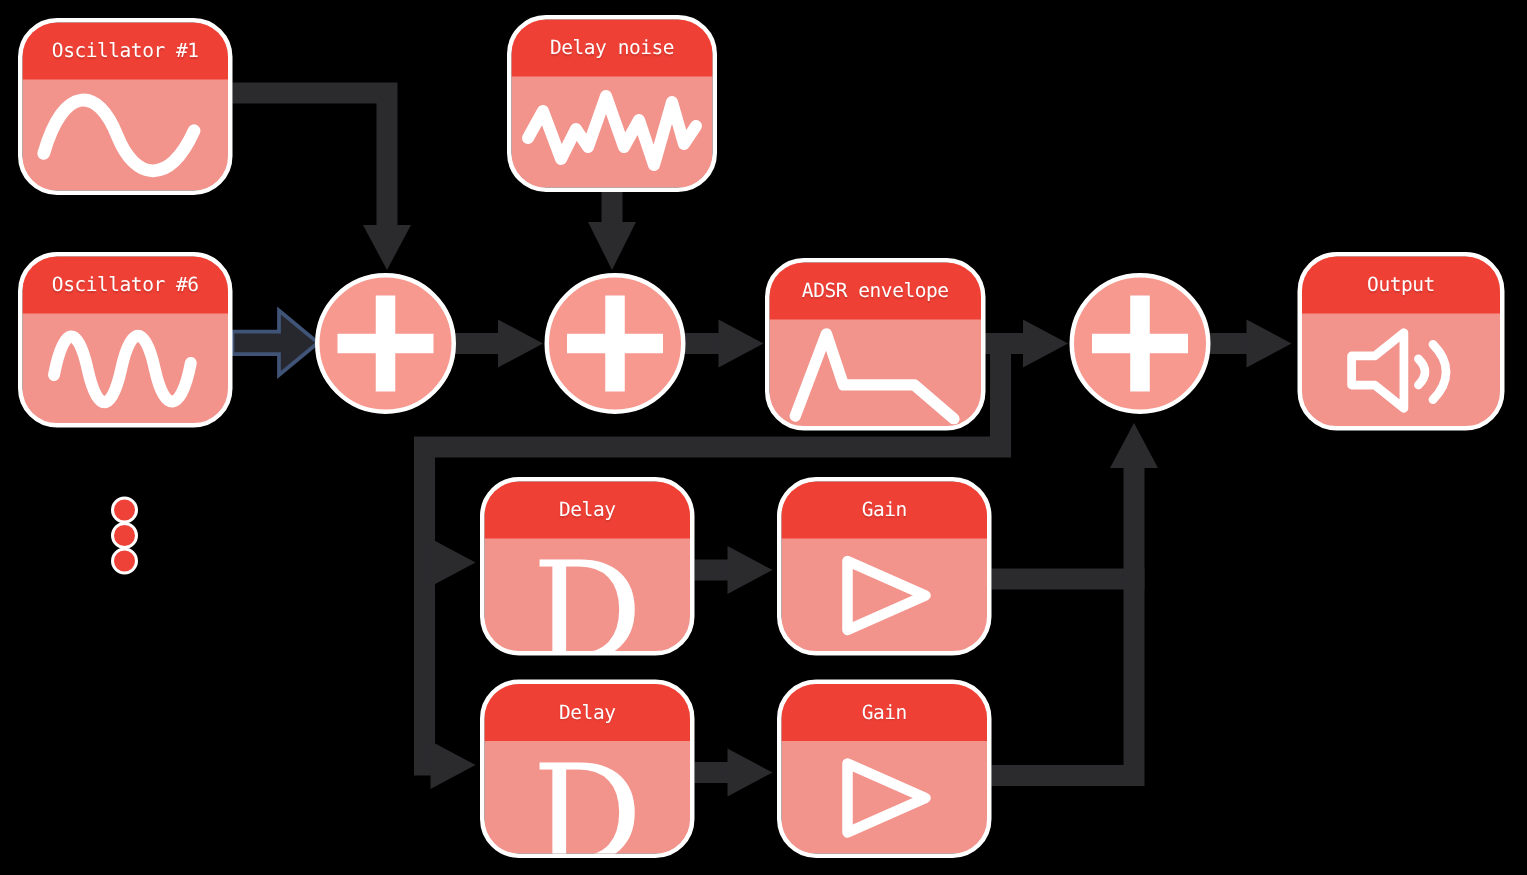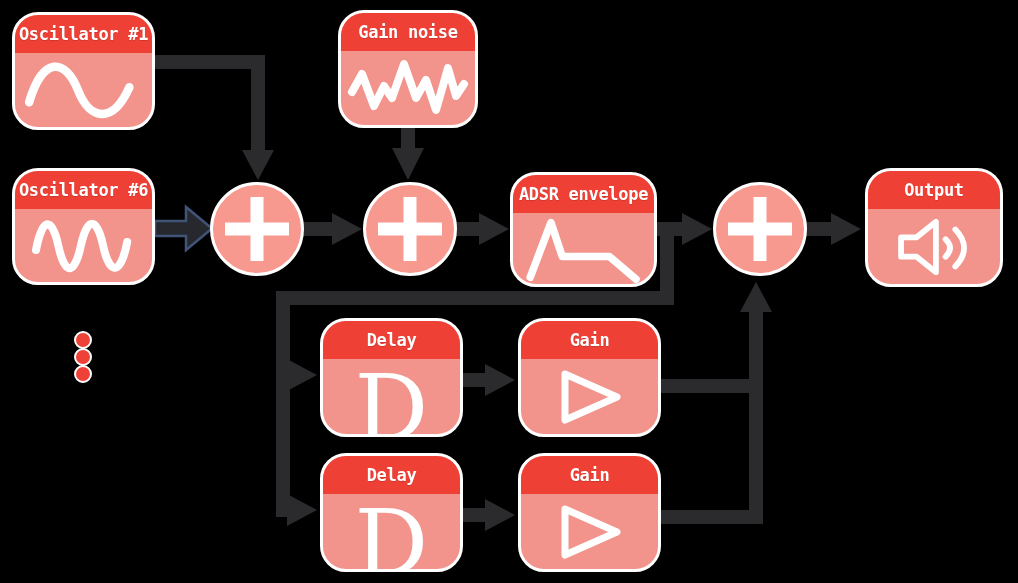--- a/index.html
+++ b/index.html
@@ -8,21 +8,21 @@
     font-family:"DejaVu Sans Mono",monospace;
   }
   .wires{position:absolute;left:0;top:0;}
   .node{
     position:absolute;box-sizing:border-box;border:3px solid #fff;border-radius:26px;
     background:linear-gradient(180deg,#f6a59d 0%,#f2938c 30%);
     display:flex;flex-direction:column;overflow:hidden;
   }
   .node-header{
     flex:0 0 38px;height:38px;background:#ef4036;display:flex;align-items:center;justify-content:center;
-    color:#fff;font-weight:bold;font-size:17px;letter-spacing:-0.3px;
+    color:#fff;font-weight:normal;font-size:13px;letter-spacing:-0.3px;
     text-shadow:0 1px 1px rgba(0,0,0,0.15);
   }
   .node-body{flex:1;display:flex;align-items:center;justify-content:center;}
   .sum{
     position:absolute;width:94px;height:94px;box-sizing:border-box;border:3px solid #fff;border-radius:50%;
     background:#f7998f;
   }
   .plus-h{position:absolute;left:50%;top:50%;width:64px;height:13px;background:#fff;transform:translate(-50%,-50%);}
   .plus-v{position:absolute;left:50%;top:50%;width:13px;height:64px;background:#fff;transform:translate(-50%,-50%);}
   .sum-symbol{position:absolute;width:1px;height:1px;overflow:hidden;clip:rect(0 0 0 0);white-space:nowrap;}
@@ -102,21 +102,21 @@
     </div>
     <div class="node-body">
       <svg width="128" height="72" viewBox="0 0 128 90">
         <path class="icon-stroke" stroke-width="10" stroke-linecap="round" d="M4 50 C 12 8, 24 8, 32 45 C 40 82, 52 82, 60 45 C 68 8, 80 8, 88 45 C 96 82, 110 82, 118 40"></path>
       </svg>
     </div>
   </div>
 
   <div class="node" style="left:338px;top:10px;width:140px;height:118px">
     <div class="node-header">
-      <span>Gain noise</span>
+      <span>Delay noise</span>
     </div>
     <div class="node-body">
       <svg width="124" height="64" viewBox="0 0 124 64">
         <polyline class="icon-stroke" stroke-width="8" stroke-linecap="round" stroke-linejoin="round" points="6,36 16,18 28,50 38,30 46,42 58,8 70,42 80,24 90,54 102,12 110,40 118,28"></polyline>
       </svg>
     </div>
   </div>
 
   <div class="node" style="left:510px;top:172px;width:147px;height:115px">
     <div class="node-header">

